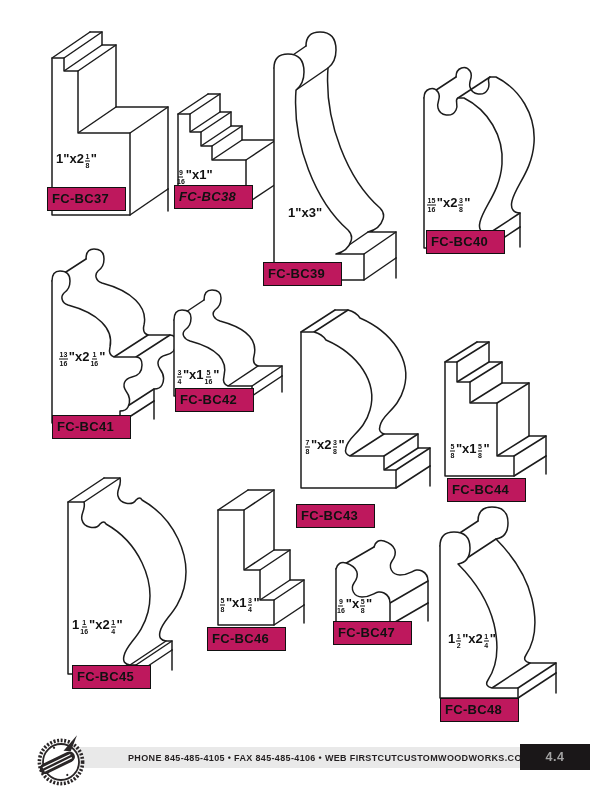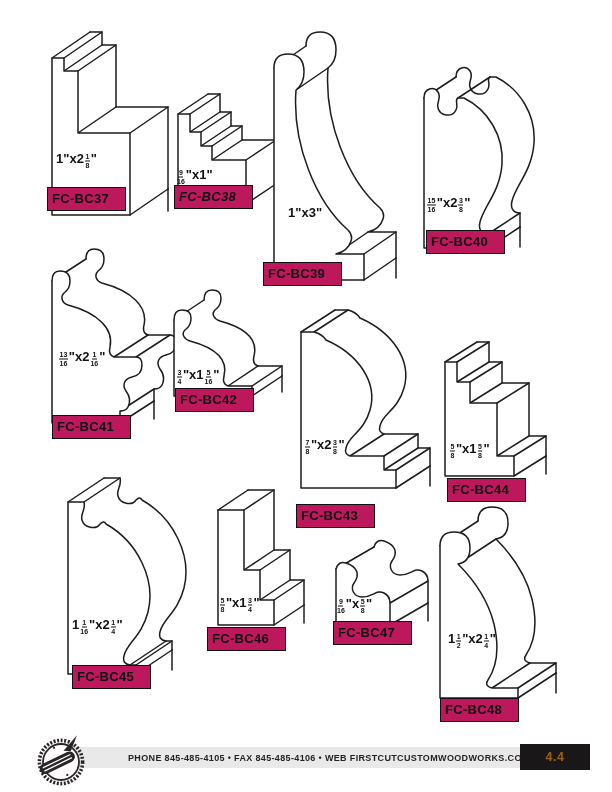--- a/index.html
+++ b/index.html
@@ -25,21 +25,21 @@
     position:absolute;border:1.8px solid #111;background:#be185d;font-weight:700;
     font-size:13px;padding:3px 16px 4px 4px;letter-spacing:0.3px;white-space:nowrap;
   }
   .footer-bar{
     position:absolute;left:62px;top:747px;width:458px;height:21px;background:#e9e9e9;
     display:flex;align-items:center;padding-left:66px;box-sizing:border-box;
   }
   .footer-text{font-size:9px;font-weight:700;color:#231f20;letter-spacing:0.35px;white-space:nowrap}
   .page-badge{
     position:absolute;left:520px;top:744px;width:70px;height:26px;background:#19161 7;
-    background:#1a1718;color:#a16207;display:flex;align-items:center;justify-content:center;
+    background:#1a1718;color:#a3a3a3;display:flex;align-items:center;justify-content:center;
     font-weight:700;font-size:12.5px;letter-spacing:0.5px;
   }
   .logo{position:absolute;left:33px;top:735px;width:56px;height:54px}
 </style>
 </head>
 <body>
 
 <div id="page">
 
   <div class="grid">

